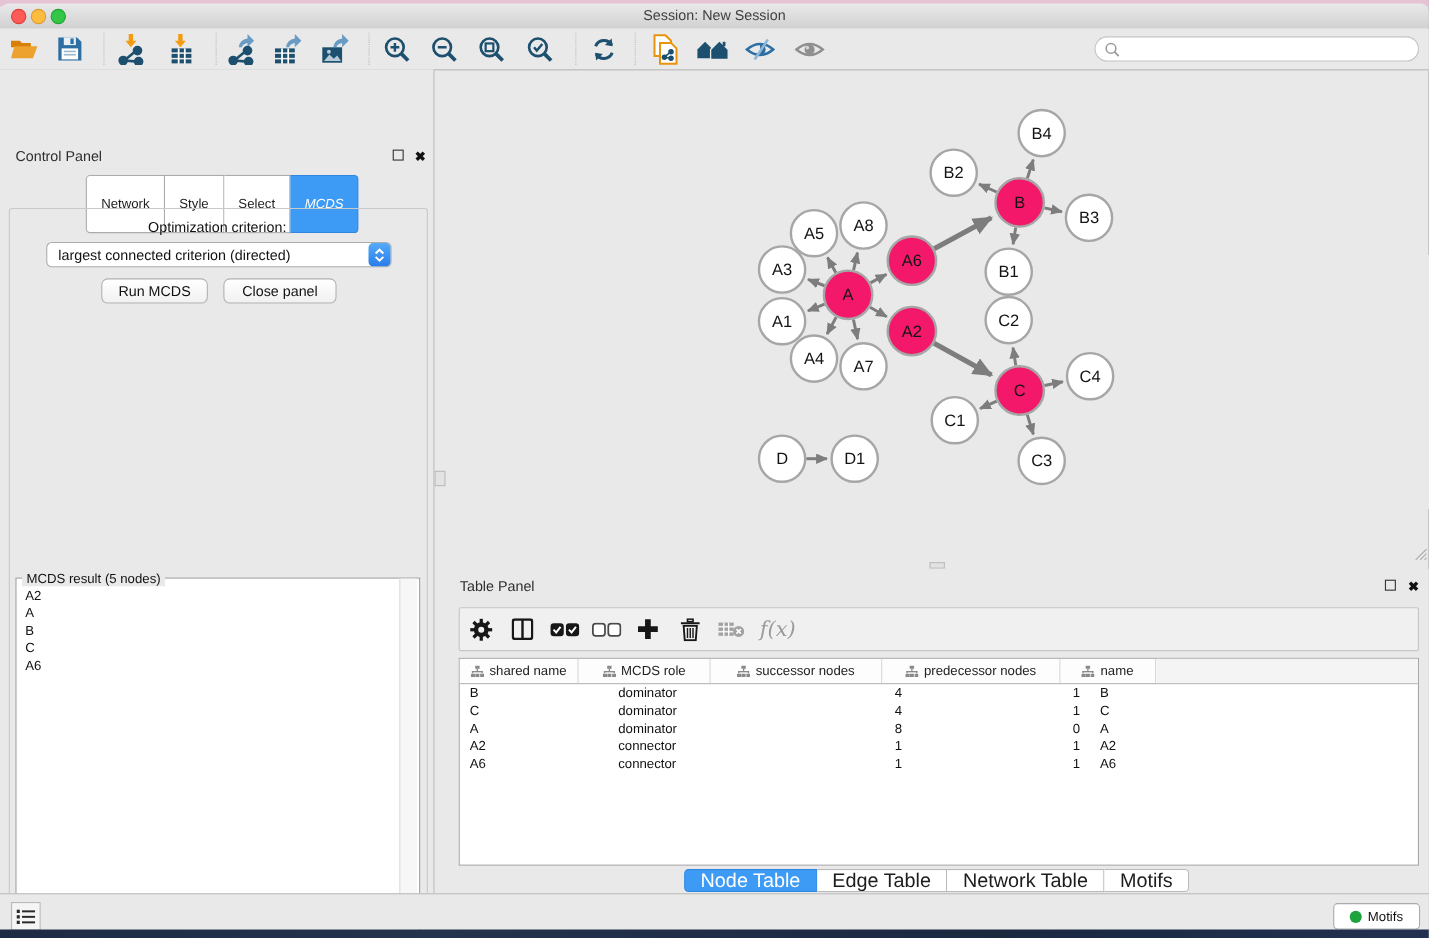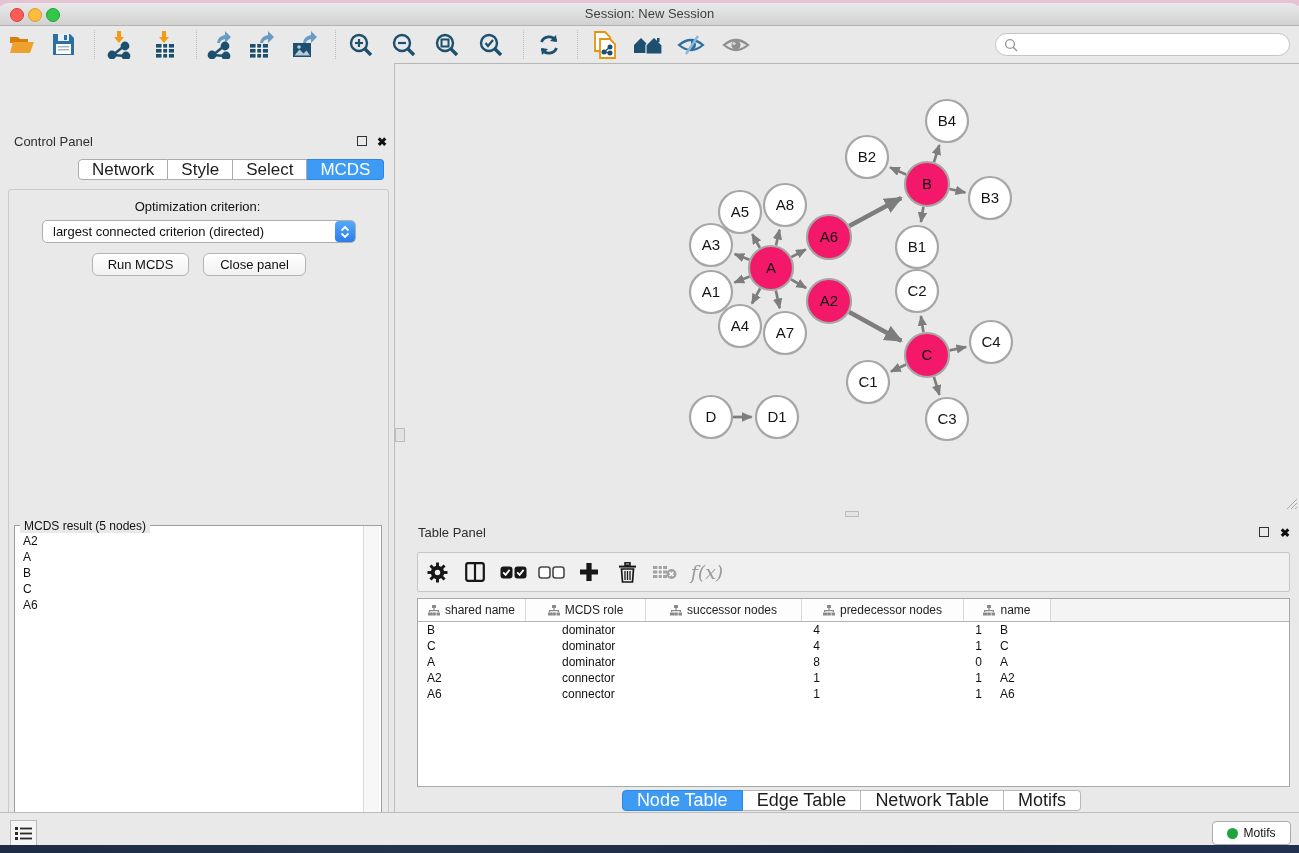--- a/index.html
+++ b/index.html
@@ -23,24 +23,24 @@
   .tb-sep{top:4px;width:1px;height:29px;border-left:1px dotted #bdbdbd;}
   .searchbox{left:995px;top:7px;width:295px;height:23px;background:#fff;border:1px solid #c4c4c4;
      border-radius:13px;display:flex;align-items:center;padding-left:8px;box-sizing:border-box;}
   .searchbox input{border:none;outline:none;font-size:12px;width:250px;background:transparent;}
   
   .cpanel{left:0;top:63px;width:395px;height:749px;background:#E9E9E9;border-right:1px solid #bdbdbd;box-sizing:border-box;}
   .panel-title{font-size:13px;color:#2e2e2e;}
   .float-box{width:8px;height:8px;border:1.5px solid #333;}
   .close-x{font-size:12px;font-weight:bold;color:#111;line-height:10px;}
   .cp-tabs{left:78px;top:96px;display:flex;}
-  .cp-tab{height:19px;line-height:19px;padding:0 13px;font-size:17px;color:#1c1c1c;background:#fff;
+  .cp-tab{height:19px;line-height:19px;padding:16px 13px;font-size:12px;color:#1c1c1c;background:#fff;
      border:1px solid #ababab;border-left:none;}
   .cp-tab:first-child{border-left:1px solid #ababab;border-radius:4px 0 0 4px;}
-  .cp-tab:last-child{border-radius:0 4px 4px 0;}
+  .cp-tab:last-child{border-radius:0 4px 4px 0;font-style:italic;}
   .cp-tab.selected{background:#3d9bf6;border-color:#2f86e0;color:#fff;}
   .cp-body{left:8px;top:126px;width:379px;height:674px;border:1px solid #c9c9c9;border-radius:3px;}
   .opt-label{left:8px;top:136px;width:379px;text-align:center;font-size:13px;color:#101010;}
   .dropdown{left:42px;top:157px;width:314px;height:23px;background:#fff;border:1px solid #adadad;
      border-radius:5px;box-sizing:border-box;display:flex;align-items:center;}
   .dd-text{font-size:13px;color:#111;padding-left:10px;flex:1;}
   .dd-step{width:20px;height:21px;margin-right:0px;border-radius:4px;
      background:linear-gradient(#55aaf9,#2a7de9);display:flex;flex-direction:column;align-items:center;justify-content:center;}
   .dd-step svg{display:block;}
   .btn{height:23px;background:linear-gradient(#ffffff,#f1f1f1);border:1px solid #b4b4b4;border-radius:6px;

